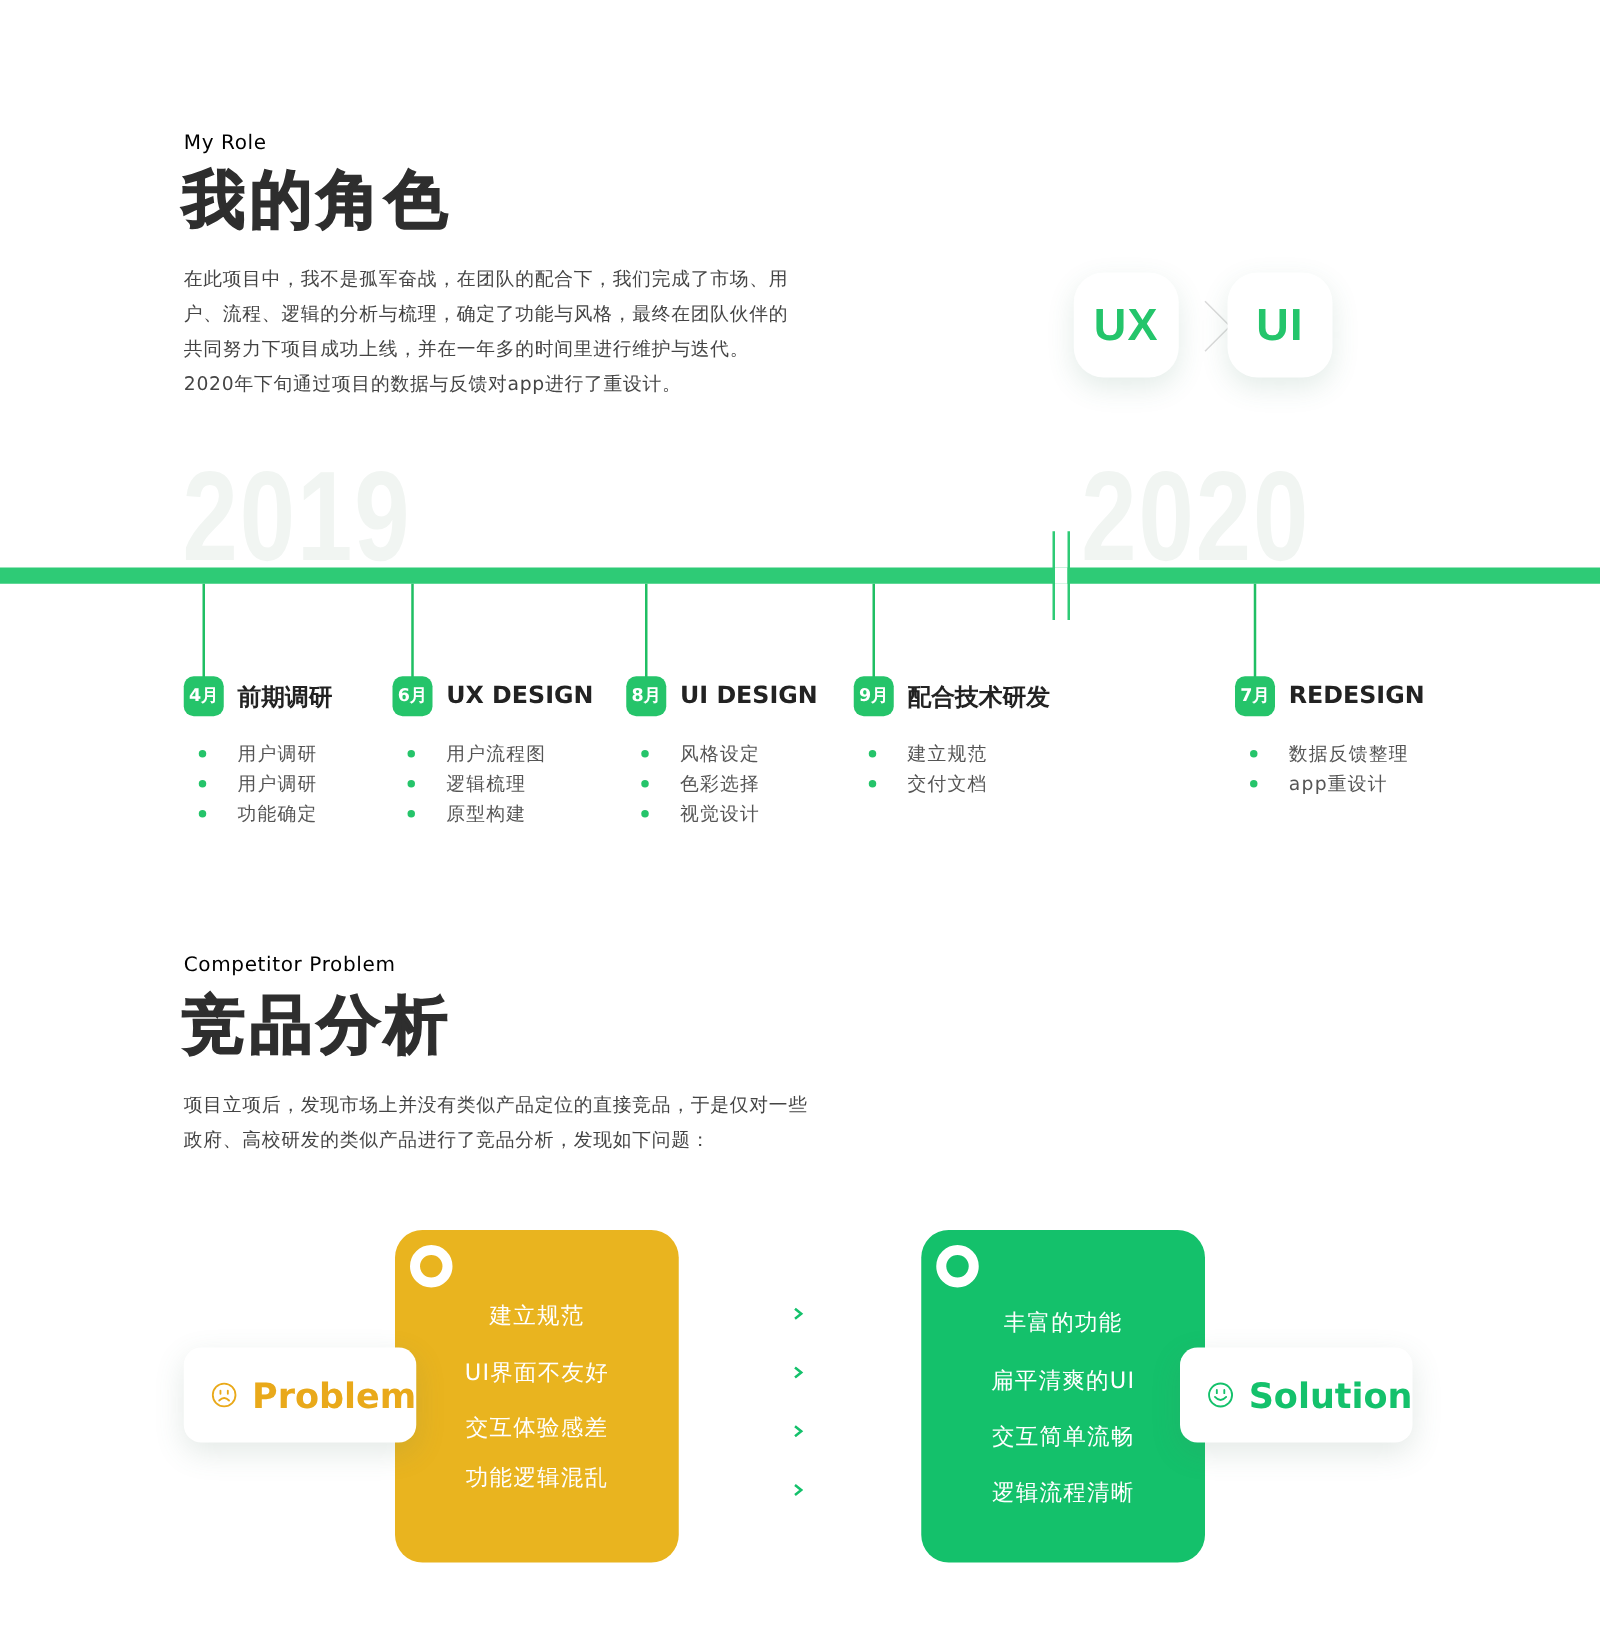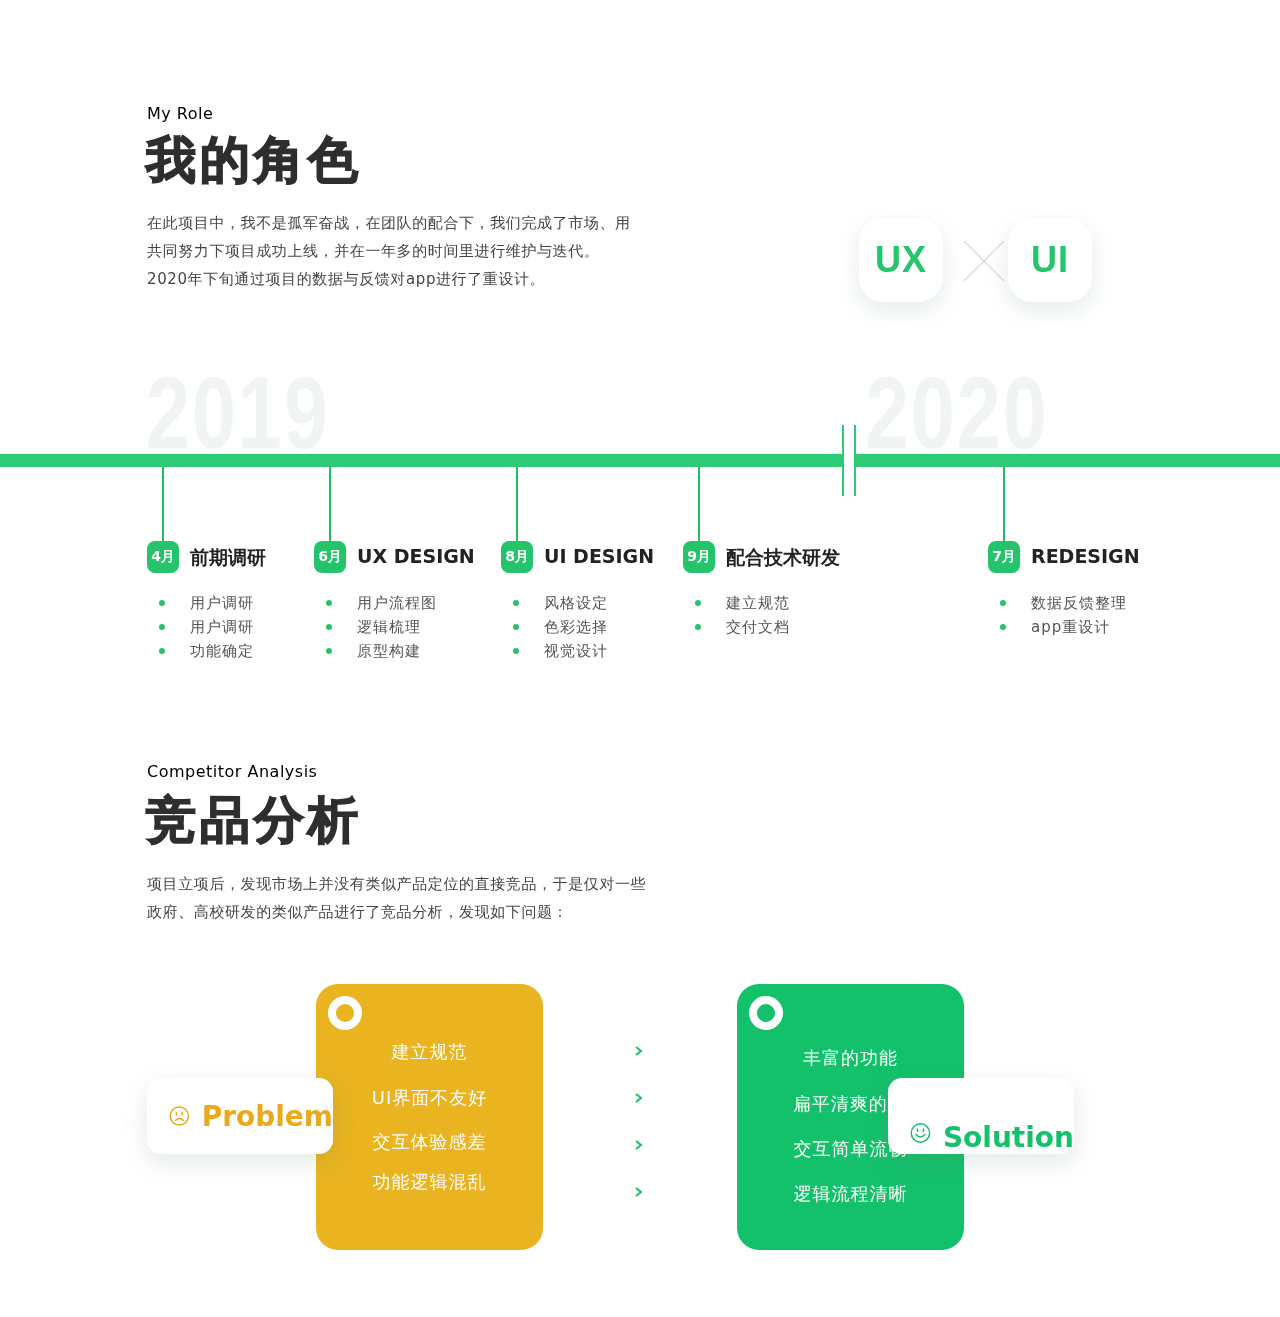--- a/index.html
+++ b/index.html
@@ -47,30 +47,31 @@
 
   .arrow-row { position:absolute; left:543px; width:194px; height:10px; }
 </style>
 </head>
 <body>
 
 <div class="eyebrow" style="top:104px;">My Role</div>
 <div class="h1" style="top:135px;">我的角色</div>
 <div class="para" style="top:209px;">
   <span>在此项目中，我不是孤军奋战，在团队的配合下，我们完成了市场、用</span>
+  <span>户、流程、逻辑的分析与梳理，确定了功能与风格，最终在团队伙伴的</span>
   <span>共同努力下项目成功上线，并在一年多的时间里进行维护与迭代。</span>
   <span>2020年下旬通过项目的数据与反馈对app进行了重设计。</span>
 </div>
 
 <div class="tile" style="left:859px;">UX</div>
 <svg class="cross" viewBox="0 0 42 42">
   <line x1="1" y1="1" x2="41" y2="41" stroke="#d9d9d9" stroke-width="1.2"></line>
   <line x1="41" y1="1" x2="1" y2="41" stroke="#d9d9d9" stroke-width="1.2"></line>
 </svg>
-<div class="tile" style="left:1008px;">UI</div>
+<div class="tile" style="left:982px;">UI</div>
 
 <div class="year" style="left:146px;">2019</div>
 <div class="year" style="left:865px;">2020</div>
 
 <div class="tl-bar"></div>
 <div class="tl-gap"></div>
 <div class="tl-break" style="left:842px;"></div>
 <div class="tl-break" style="left:854px;"></div>
 
 <div class="tick" style="left:162px;"></div>
@@ -120,21 +121,21 @@
 
 <div class="phase" style="left:988px;">
   <div class="badge">7月</div>
   <div class="phase-title">REDESIGN</div>
   <ul class="phase-list">
     <li><i class="dot"></i><span>数据反馈整理</span></li>
     <li><i class="dot"></i><span>app重设计</span></li>
   </ul>
 </div>
 
-<div class="eyebrow" style="top:762px;">Competitor Analysis</div>
+<div class="eyebrow" style="top:762px;">Competitor Problem</div>
 <div class="h1" style="top:795px;">竞品分析</div>
 <div class="para" style="top:870px;">
   <span>项目立项后，发现市场上并没有类似产品定位的直接竞品，于是仅对一些</span>
   <span>政府、高校研发的类似产品进行了竞品分析，发现如下问题：</span>
 </div>
 
 <div class="card problem">
   <div class="ring"></div>
   <div class="card-item" style="top:56px;">建立规范</div>
   <div class="card-item" style="top:102px;">UI界面不友好</div>
@@ -177,21 +178,21 @@
 <div class="pill" style="left:147px;">
   <svg class="face" viewBox="0 0 42 42">
     <circle cx="21" cy="21" r="18.5" fill="none" stroke="#e9a91a" stroke-width="3"></circle>
     <line x1="15" y1="14" x2="15" y2="19" stroke="#e9a91a" stroke-width="3" stroke-linecap="round"></line>
     <line x1="27" y1="14" x2="27" y2="19" stroke="#e9a91a" stroke-width="3" stroke-linecap="round"></line>
     <path d="M13 30 Q21 22 29 30" fill="none" stroke="#e9a91a" stroke-width="3" stroke-linecap="round"></path>
   </svg>
   <span class="label" style="color:#e9a91a;">Problem</span>
 </div>
 
-<div class="pill" style="left:888px;align-items:flex-end;">
+<div class="pill" style="left:944px;">
   <svg class="face" viewBox="0 0 42 42">
     <circle cx="21" cy="21" r="18.5" fill="none" stroke="#14c16b" stroke-width="3"></circle>
     <line x1="15" y1="13" x2="15" y2="18" stroke="#14c16b" stroke-width="3" stroke-linecap="round"></line>
     <line x1="27" y1="13" x2="27" y2="18" stroke="#14c16b" stroke-width="3" stroke-linecap="round"></line>
     <path d="M12 24 Q21 34 30 24" fill="none" stroke="#14c16b" stroke-width="3" stroke-linecap="round"></path>
   </svg>
   <span class="label" style="color:#14c16b;">Solution</span>
 </div>
 
 </body></html>

